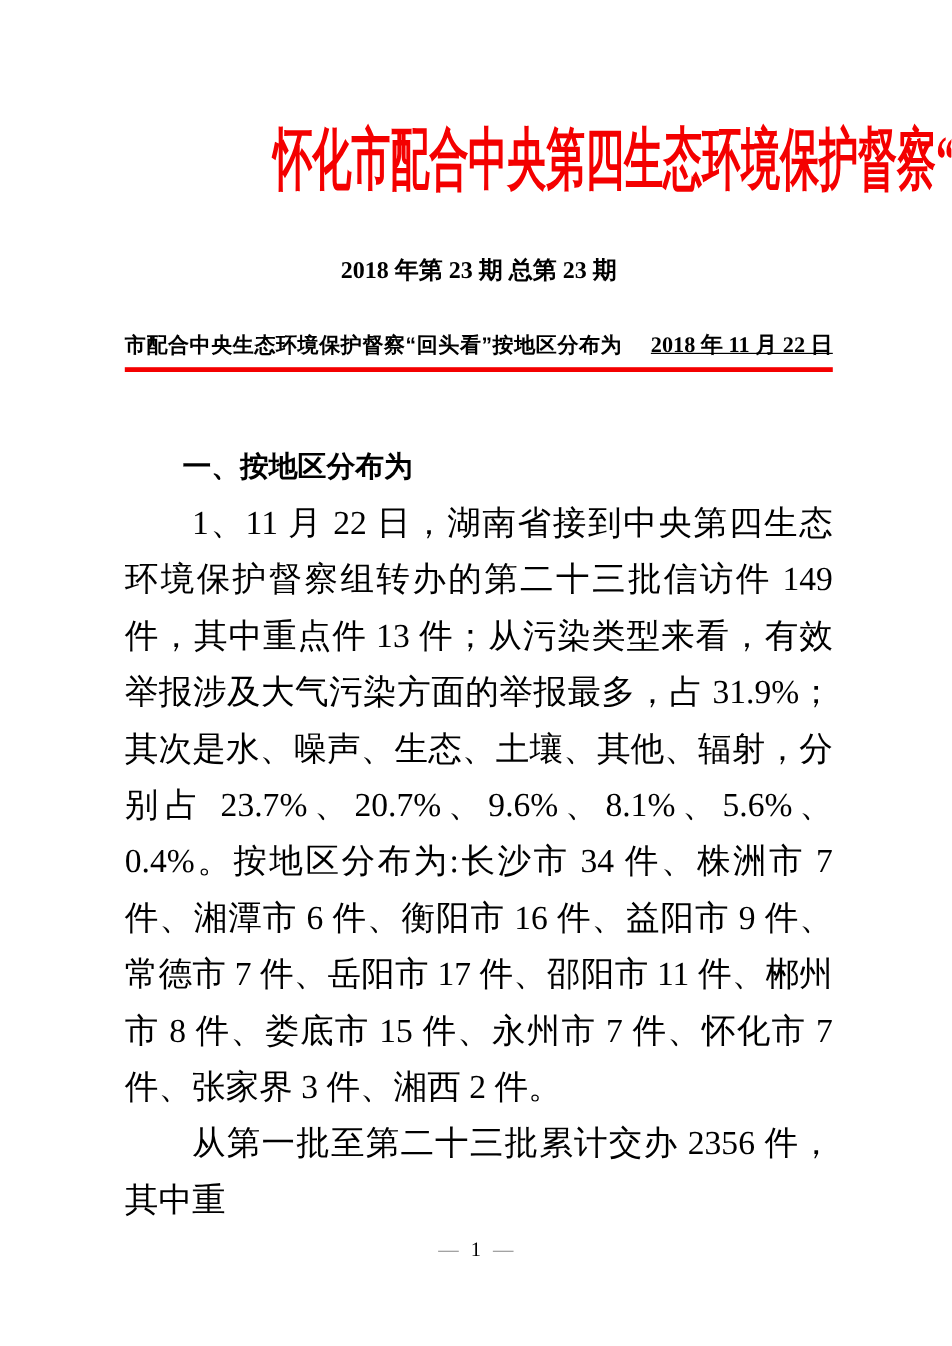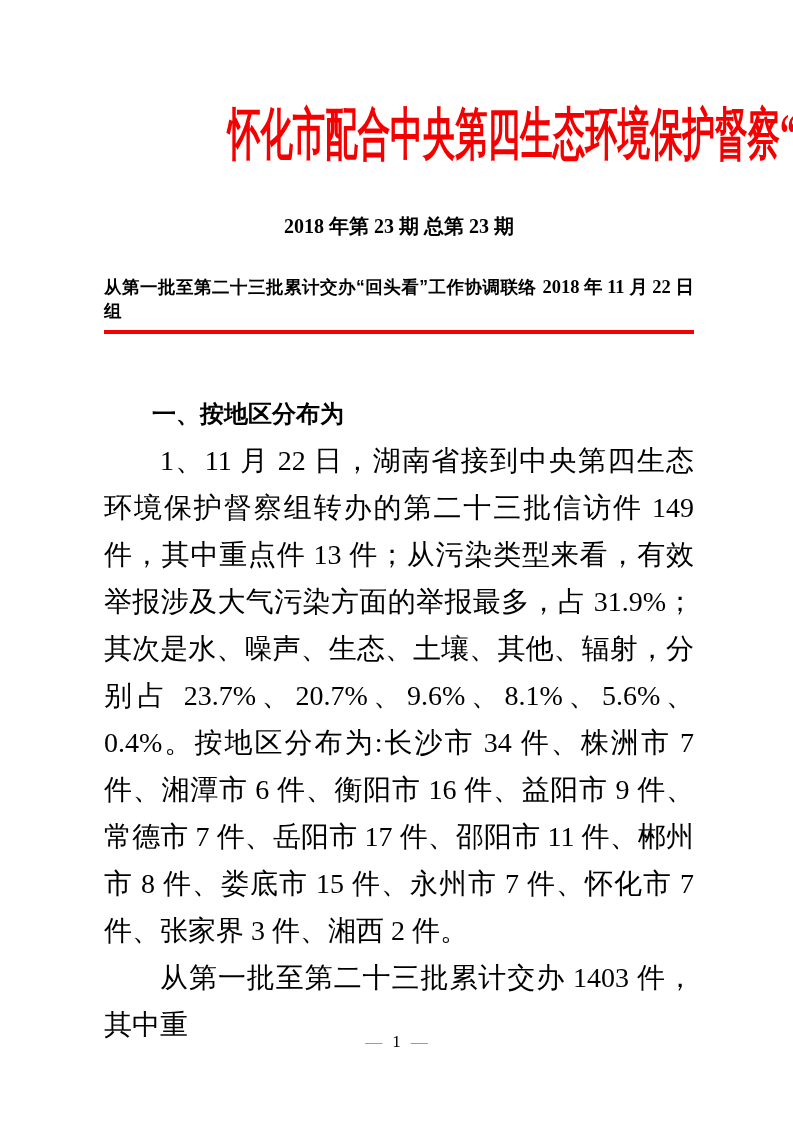--- a/index.html
+++ b/index.html
@@ -58,20 +58,21 @@
   .org-name {
     font-family: "Liberation Sans", "DejaVu Sans", sans-serif;
     font-size: 17.5px;
     font-weight: bold;
     letter-spacing: 0.5px;
   }
   .issue-date {
     font-size: 18.5px;
     font-weight: bold;
     white-space: nowrap;
+    text-decoration: underline;
   }
   .red-rule {
     margin-top: 7px;
     height: 4px;
     background: var(--accent, #f40000);
   }
   .section-heading {
     margin: 56px 0 0 0;
     font-family: "Liberation Sans", "DejaVu Sans", sans-serif;
     font-size: 24px;
@@ -106,30 +107,30 @@
 </head>
 <body>
 
 <div class="page">
   <div class="content">
 
     <header>
       <h1 class="doc-title-1">怀化市配合中央第四生态环境保护督察“回头看”</h1>
       <div class="issue-line">2018 年第 23 期 总第 23 期</div>
       <div class="org-row">
-        <span class="org-name">从第一批至第二十三批累计交办“回头看”工作协调联络组</span>
+        <span class="org-name">市配合中央生态环境保护督察“回头看”按地区分布为</span>
         <span class="issue-date">2018 年 11 月 22 日</span>
       </div>
       <div class="red-rule"></div>
     </header>
 
     <main>
       <h2 class="section-heading">一、按地区分布为</h2>
       <p class="body-para">1、11 月 22 日，湖南省接到中央第四生态环境保护督察组转办的第二十三批信访件 149 件，其中重点件 13 件；从污染类型来看，有效举报涉及大气污染方面的举报最多，占 31.9%；其次是水、噪声、生态、土壤、其他、辐射，分别占 23.7%、20.7%、9.6%、8.1%、5.6%、0.4%。按地区分布为:长沙市 34 件、株洲市 7 件、湘潭市 6 件、衡阳市 16 件、益阳市 9 件、常德市 7 件、岳阳市 17 件、邵阳市 11 件、郴州市 8 件、娄底市 15 件、永州市 7 件、怀化市 7 件、张家界 3 件、湘西 2 件。</p>
-      <p class="body-para">从第一批至第二十三批累计交办 1403 件，其中重</p>
+      <p class="body-para">从第一批至第二十三批累计交办 2356 件，其中重</p>
     </main>
 
   </div>
 
   <footer class="page-footer">
     <span class="footer-dash">—</span><span class="footer-num">1</span><span class="footer-dash">—</span>
   </footer>
 </div>
 
 </body></html>

